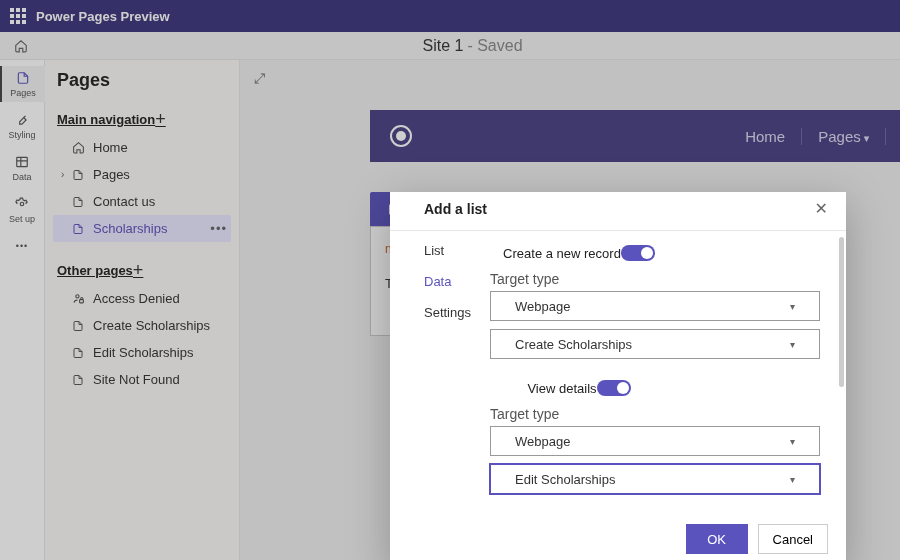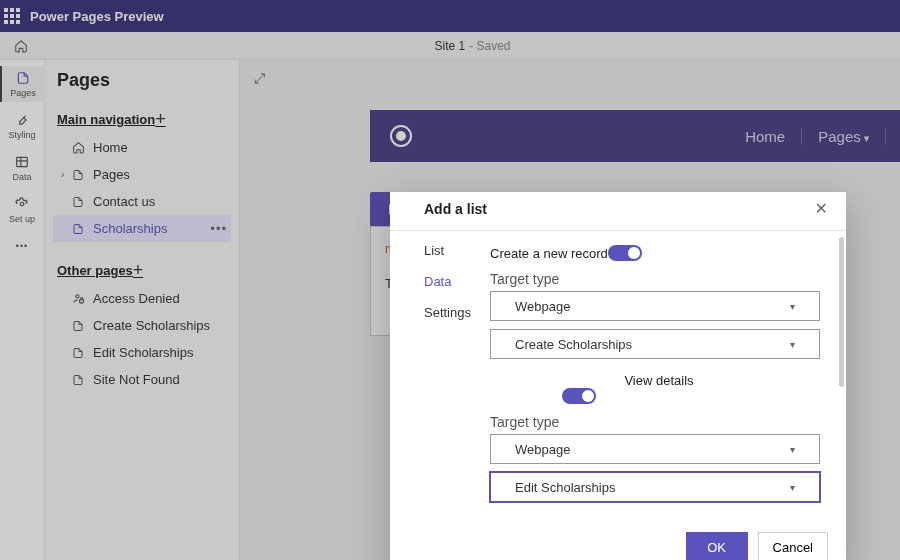--- a/index.html
+++ b/index.html
@@ -1,25 +1,25 @@
 <!DOCTYPE html>
 <html><head>
 <meta charset="utf-8">
 <style>
   * { box-sizing: border-box; margin: 0; padding: 0; font-family: "Segoe UI", Arial, sans-serif; }
   body { width: 900px; height: 560px; overflow: hidden; background: #f5f5f5; position: relative; }
 
   
-  .app-bar { height: 32px; background: #3b357b; color: #fff; display: flex; align-items: center; padding: 0 4px; font-size: 13px; gap: 10px; }
+  .app-bar { height: 32px; background: #3b357b; color: #fff; display: flex; align-items: center; padding: 0 10px; font-size: 13px; gap: 10px; }
   .waffle { width: 16px; height: 16px; display: grid; grid-template-columns: repeat(3,4px); grid-template-rows: repeat(3,4px); gap: 2px; }
   .waffle span { width: 4px; height: 4px; background: #fff; }
   .app-title { font-weight: 600; }
 
   
-  .site-bar { height: 28px; background: #f2f2f2; border-bottom: 1px solid #e3e3e3; display: flex; align-items: center; justify-content: center; font-size: 12px; color: #333; padding-left: 45px; }
+  .site-bar { height: 28px; background: #f2f2f2; border-bottom: 1px solid #e3e3e3; display: flex; align-items: center; justify-content: center; font-size: 16px; color: #333; padding-left: 45px; }
   .site-bar .home-icon { position: absolute; left: 14px; color: #666; }
   .site-bar .site-name {}
   .site-bar .saved { color: #888; margin-left: 4px; }
 
   
   .left-rail { position: absolute; left: 0; top: 60px; bottom: 0; width: 45px; background: #fff; border-right: 1px solid #e6e6e6; display: flex; flex-direction: column; align-items: center; padding-top: 6px; gap: 6px; }
   .rail-item { width: 45px; display: flex; flex-direction: column; align-items: center; font-size: 9px; color: #555; padding: 4px 0; cursor: pointer; }
   .rail-item.active { border-left: 2px solid #444; background: #f3f3f3; }
   .rail-item .ico { width: 16px; height: 16px; margin-bottom: 2px; display: flex; align-items: center; justify-content: center; }
 
@@ -65,21 +65,21 @@
   .modal { position: absolute; left: 390px; top: 192px; width: 456px; background: #fff; box-shadow: 0 12px 40px rgba(0,0,0,.25); font-size: 13px; color: #333; }
   .modal-head { display: flex; align-items: center; justify-content: space-between; padding: 7px 18px 12px 34px; }
   .modal-title { font-size: 14px; font-weight: 600; color: #222; }
   .modal-close { font-size: 16px; color: #666; cursor: pointer; }
   .modal-body { display: flex; border-top: 1px solid #e6e6e6; }
   .modal-tabs { width: 92px; padding: 12px 0 12px 34px; display: flex; flex-direction: column; gap: 16px; font-size: 13px; }
   .modal-tabs div { cursor: pointer; color:#333; }
   .modal-tabs .active { color: #5b53bd; }
   .modal-form { flex: 1; padding: 12px 18px 12px 8px; position: relative; }
   .modal-scroll { position:absolute; right:2px; top:6px; width:5px; height:150px; background:#ccc; border-radius:3px; }
-  .form-row { display: flex; align-items: center; justify-content: flex-start; margin: 6px 0 10px 0; }
+  .form-row { display: flex; align-items: center; justify-content: center; margin: 6px 0 10px 0; }
   .form-label { font-size: 13px; color: #222; }
   .sub-label { font-size: 14px; color: #555; margin-top: 6px; margin-bottom: 4px; }
   .toggle { width: 34px; height: 16px; border-radius: 10px; background: #5b53bd; position: relative; margin-right: 160px; }
   .toggle::after { content:''; position:absolute; right:2px; top:2px; width:12px; height:12px; border-radius:50%; background:#fff; }
   .select { width: 100%; max-width: 330px; height: 30px; border: 1px solid #999; background: #fff; display: flex; align-items: center; justify-content: space-between; padding: 0 24px; font-size: 13px; color: #333; margin-bottom: 8px; }
   .select.focus { outline: 2px solid #5b53bd; outline-offset: -1px; }
   .select .chev { color:#666; font-size:10px;}
   .modal-foot { display:flex; justify-content:flex-end; gap:10px; padding: 10px 18px 14px; }
   .btn { height: 30px; min-width:62px; border:1px solid #ccc; background:#fff; font-size:13px; padding:0 14px; cursor:pointer; }
   .btn.primary { background:#5b53bd; color:#fff; border-color:#5b53bd; }
@@ -314,21 +314,21 @@
       <div class="sub-label">Target type</div>
       <div class="select">
         <span>Webpage</span>
         <span class="chev">▾</span>
       </div>
       <div class="select" style="margin-top:8px;">
         <span>Create Scholarships</span>
         <span class="chev">▾</span>
       </div>
 
-      <div class="form-row" style="margin-top:14px;flex-direction:column;">
+      <div class="form-row" style="margin-top:21px;">
         <span class="form-label">View details</span>
         <div class="toggle"></div>
       </div>
       <div class="sub-label">Target type</div>
       <div class="select">
         <span>Webpage</span>
         <span class="chev">▾</span>
       </div>
       <div class="select focus" style="margin-top:8px;">
         <span>Edit Scholarships</span>

